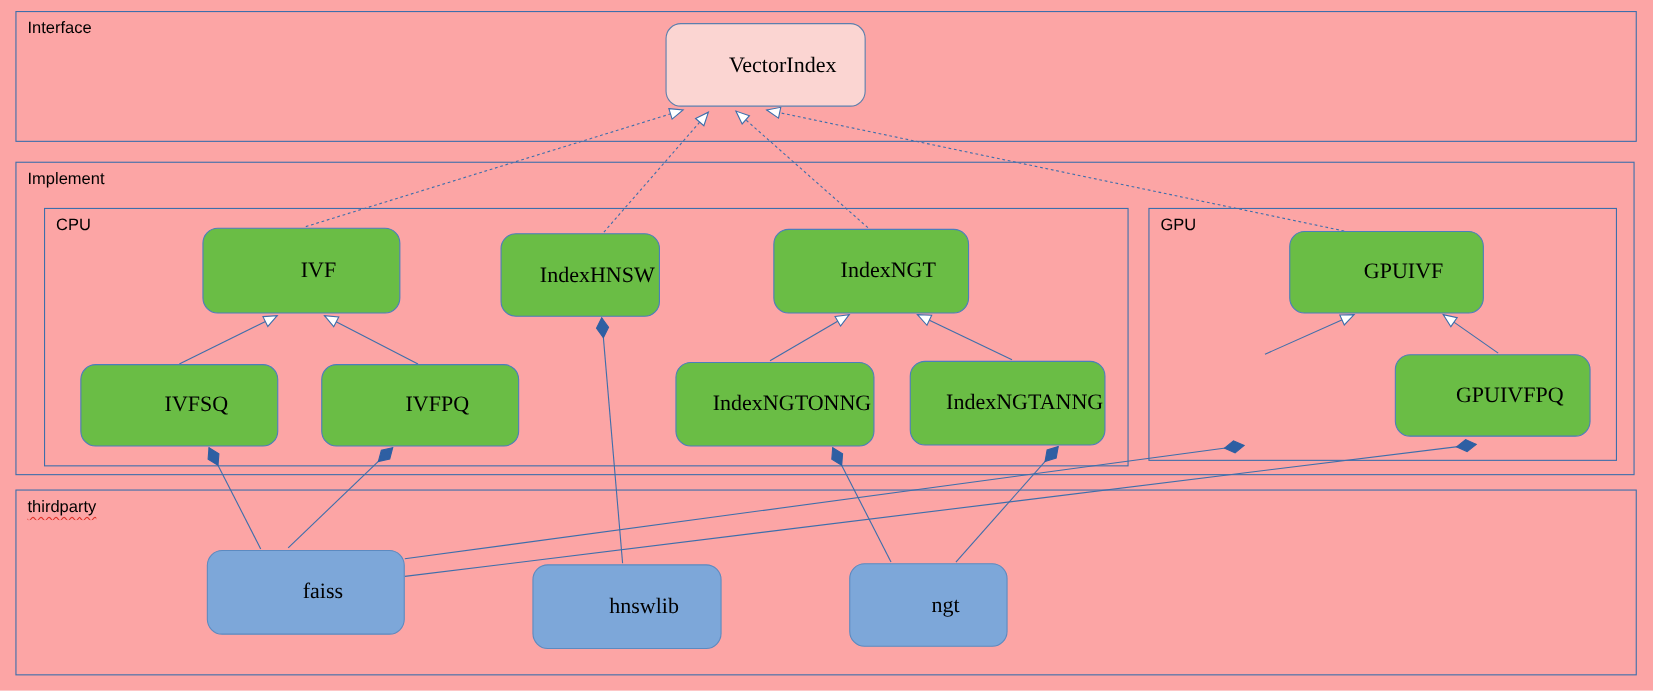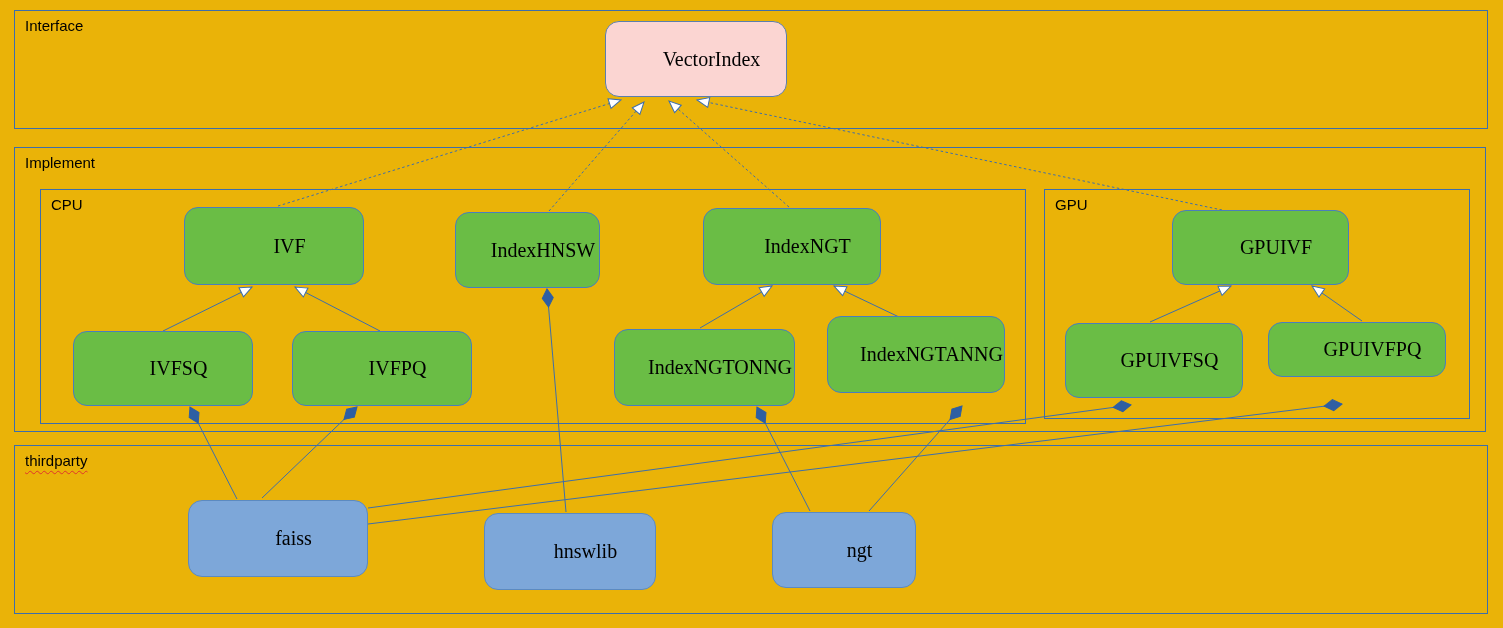--- a/index.html
+++ b/index.html
@@ -1,16 +1,16 @@
 <!DOCTYPE html>
 <html><head>
 <meta charset="utf-8">
 <style>
   html,body{margin:0;padding:0;background:#ffffff;}
-  .canvas{position:relative;width:1503px;height:628px;background:#eab308;
+  .canvas{position:relative;width:1503px;height:628px;background:#fca5a5;
           font-family:"Liberation Sans",sans-serif;overflow:hidden;}
   .container{position:absolute;border:1px solid #3d6eab;background:transparent;z-index:1;}
   .container-label{position:absolute;top:6px;left:10px;font-size:15px;color:#000;z-index:2;}
   .squiggle{text-decoration-line:underline;text-decoration-style:wavy;
             text-decoration-color:#e0342b;text-decoration-thickness:1px;text-underline-offset:4px;}
   svg.connectors{position:absolute;left:0;top:0;z-index:3;pointer-events:none;}
   .node{position:absolute;border:1px solid #5b7fad;border-radius:14px;z-index:4;
         display:flex;align-items:center;justify-content:center;
         font-family:"Liberation Serif",serif;font-size:20px;color:#000;box-sizing:border-box;padding-left:31px;}
   .node.green{background:#6abd45;border-color:#4a7ebc;}
@@ -94,33 +94,30 @@
   </div>
 
   <div class="node green" style="left:292px;top:331px;width:180px;height:75px;">
     <span>IVFPQ</span>
   </div>
 
   <div class="node green" style="left:614px;top:329px;width:181px;height:77px;">
     <span>IndexNGTONNG</span>
   </div>
 
-  <div class="node green" style="left:827px;top:316px;width:178px;height:77px;text-align:center;">
+  <div class="node green" style="left:827px;top:328px;width:178px;height:77px;text-align:center;">
     <span>IndexNGTANNG</span>
   </div>
 
   <div class="node green" style="left:1172px;top:210px;width:177px;height:75px;">
     <span>GPUIVF</span>
   </div>
 
-  <div class="node green" style="left:1065px;top:323px;width:178px;height:75px;">
-    <span>GPUIVFSQ</span>
-  </div>
 
-  <div class="node green" style="left:1268px;top:322px;width:178px;height:55px;">
+  <div class="node green" style="left:1268px;top:322px;width:178px;height:75px;">
     <span>GPUIVFPQ</span>
   </div>
 
   <div class="node blue" style="left:188px;top:500px;width:180px;height:77px;">
     <span>faiss</span>
   </div>
 
   <div class="node blue" style="left:484px;top:513px;width:172px;height:77px;">
     <span>hnswlib</span>
   </div>

